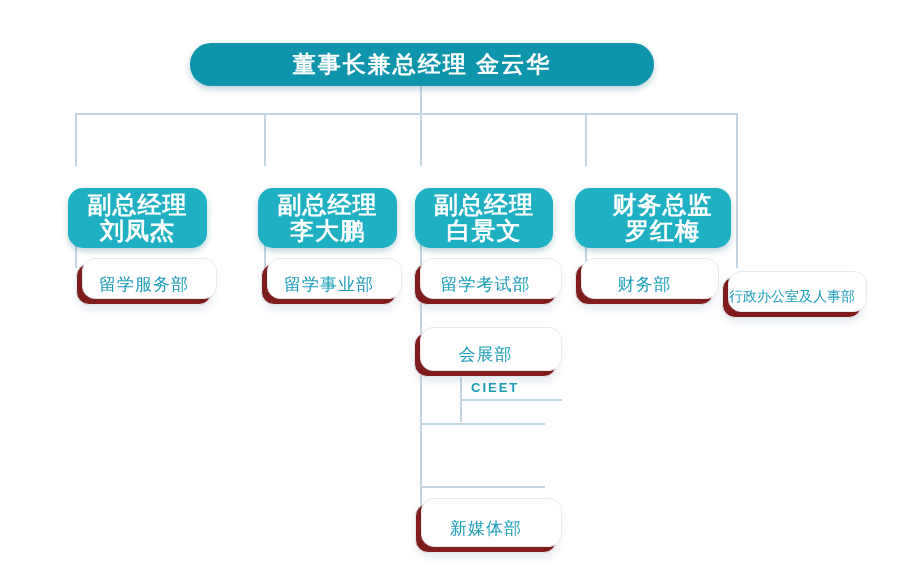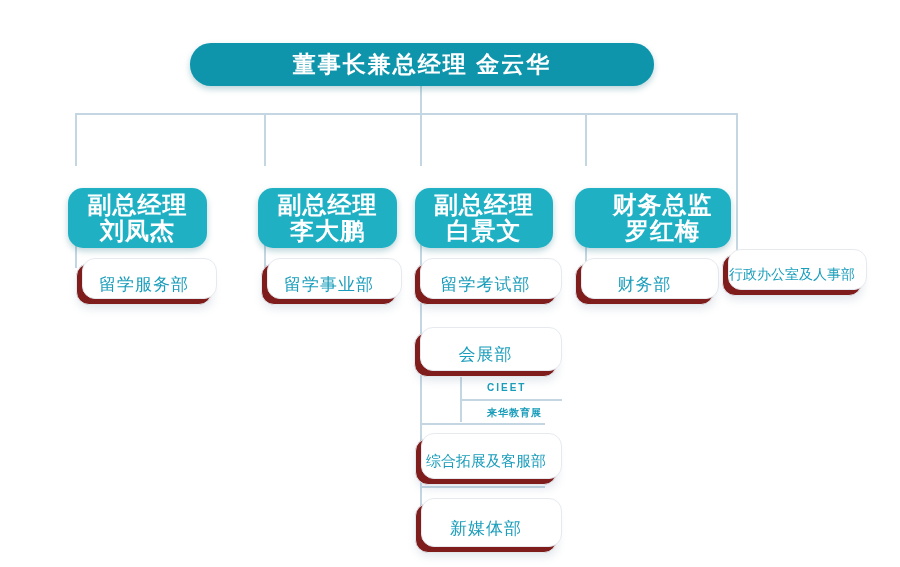--- a/index.html
+++ b/index.html
@@ -36,22 +36,22 @@
     background:#ffffff;border:1.5px solid #e6eaef;border-radius:13px;
   }
   .small-text{font-size:14px;letter-spacing:0;}
   .mid-text{font-size:15px;letter-spacing:0;}
   
   .note-block{
     position:absolute;z-index:1;border-left:2px solid #c3d6e2;
     color:#1a9dbb;font-weight:bold;
   }
   .note-row{
-    height:23px;display:flex;align-items:center;padding-left:25px;
-    font-size:10px;letter-spacing:2px;
+    height:23px;display:flex;align-items:center;padding-left:9px;
+    font-size:13px;letter-spacing:2px;
   }
   .note-row.first{border-bottom:2px solid #c3d6e2;}
   .note-row.second{letter-spacing:1px;}
 </style>
 </head>
 <body>
 
 <div class="canvas">
 
   <div class="line vline" style="left:420px;top:60px;height:55px;"></div>
@@ -95,33 +95,29 @@
   </div>
   <div class="dept" style="left:261px;top:263px;width:134px;height:40px;">
     <span>留学事业部</span>
   </div>
   <div class="dept" style="left:414px;top:263px;width:141px;height:40px;">
     <span>留学考试部</span>
   </div>
   <div class="dept" style="left:575px;top:263px;width:137px;height:40px;">
     <span>财务部</span>
   </div>
-  <div class="dept small-text" style="left:722px;top:254px;width:138px;height:40px;text-align:center;">
+  <div class="dept small-text" style="left:722px;top:276px;width:138px;height:40px;text-align:center;">
     <span>行政办公室及人事部</span>
   </div>
 
   <div class="dept" style="left:414px;top:332px;width:141px;height:43px;">
     <span>会展部</span>
   </div>
 
   <div class="note-block" style="left:460px;top:376px;width:100px;height:46px;">
     <div class="note-row first">CIEET</div>
-    <div class="note-row second">来华教育展</div>
   </div>
 
-  <div class="dept mid-text" style="left:415px;top:438px;width:140px;height:45px;">
-    <span>综合拓展及客服部</span>
-  </div>
   <div class="dept" style="left:415px;top:503px;width:140px;height:48px;">
     <span>新媒体部</span>
   </div>
 
 </div>
 
 </body></html>

